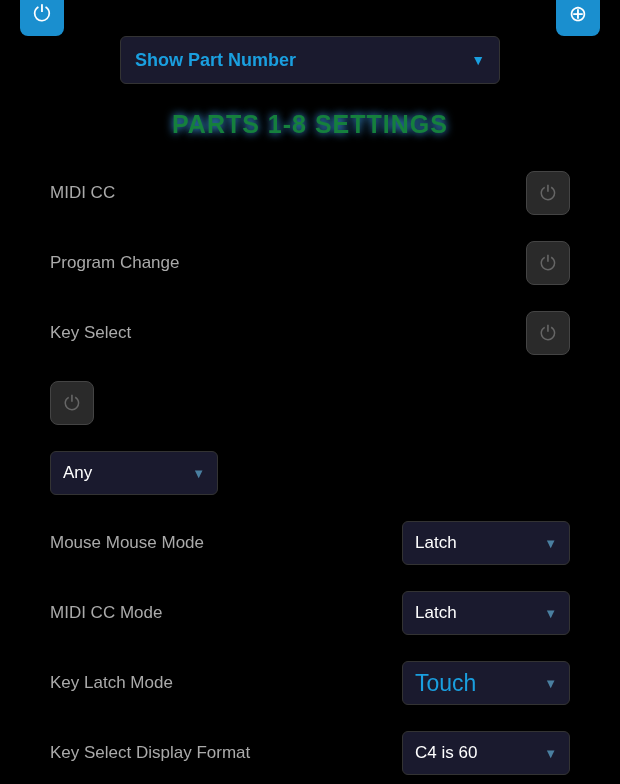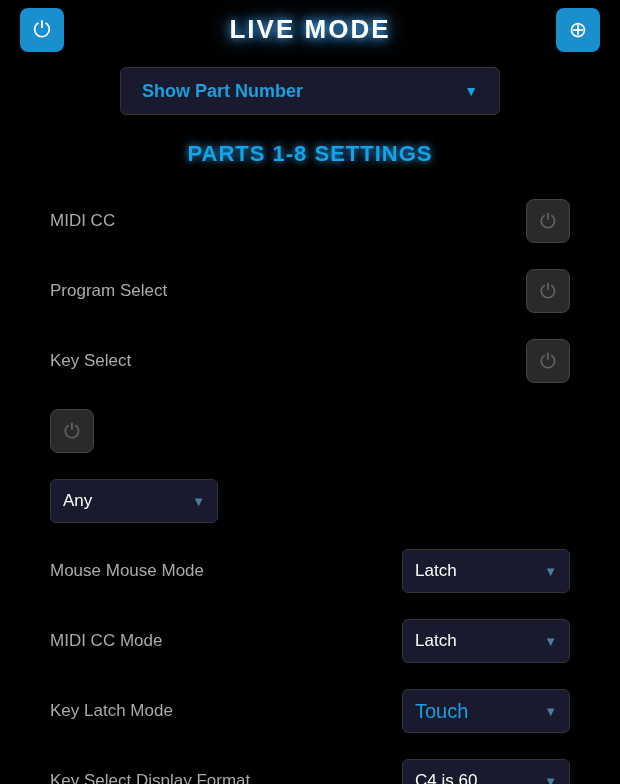--- a/index.html
+++ b/index.html
@@ -73,40 +73,40 @@
 
     .dropdown {
       background: #1a1a2e;
       border: 1px solid #333;
       border-radius: 6px;
       width: 380px;
       height: 48px;
       display: flex;
       align-items: center;
       justify-content: space-between;
-      padding: 0 21px;
+      padding: 0 14px;
       cursor: pointer;
     }
 
     .dropdown-text {
       color: #1a9fdf;
       font-size: 18px;
       font-weight: bold;
     }
 
     .dropdown-arrow {
       color: #1a9fdf;
       font-size: 14px;
     }
 
     .section-title {
       text-align: center;
-      font-size: 22px;
+      font-size: 25px;
       font-weight: bold;
-      color: #0ea5e9;
+      color: #15803d;
       letter-spacing: 1px;
       padding: 10px 0 20px;
       text-shadow: 0 0 8px #4af;
     }
 
     .settings-area {
       padding: 0 20px;
     }
 
     .setting-row {
@@ -153,36 +153,35 @@
       cursor: pointer;
     }
 
     .select-text {
       color: #ffffff;
       font-size: 17px;
     }
 
     .select-text-blue {
       color: #1a9fdf;
-      font-size: 20px;
+      font-size: 23px;
     }
 
     .select-arrow {
       color: #4a7fa0;
       font-size: 13px;
     }
   </style>
 </head>
 <body>
 
 <div class="header">
   <div class="header-btn header-btn-left">
     <span class="power-icon">⏻</span>
   </div>
-  <span class="header-title">LIVE MODE</span>
   <div class="header-btn header-btn-right">
     <span class="zoom-icon">⊕</span>
   </div>
 </div>
 
 <div class="dropdown-row">
   <div class="dropdown">
     <span class="dropdown-text">Show Part Number</span>
     <span class="dropdown-arrow">▼</span>
   </div>
@@ -193,21 +192,21 @@
 <div class="settings-area">
 
   <div class="setting-row">
     <span class="setting-label">MIDI CC</span>
     <div class="power-toggle">
       <span class="power-toggle-icon">⏻</span>
     </div>
   </div>
 
   <div class="setting-row">
-    <span class="setting-label">Program Select</span>
+    <span class="setting-label">Program Change</span>
     <div class="power-toggle">
       <span class="power-toggle-icon">⏻</span>
     </div>
   </div>
 
   <div class="setting-row">
     <span class="setting-label">Key Select</span>
     <div class="power-toggle">
       <span class="power-toggle-icon">⏻</span>
     </div>

